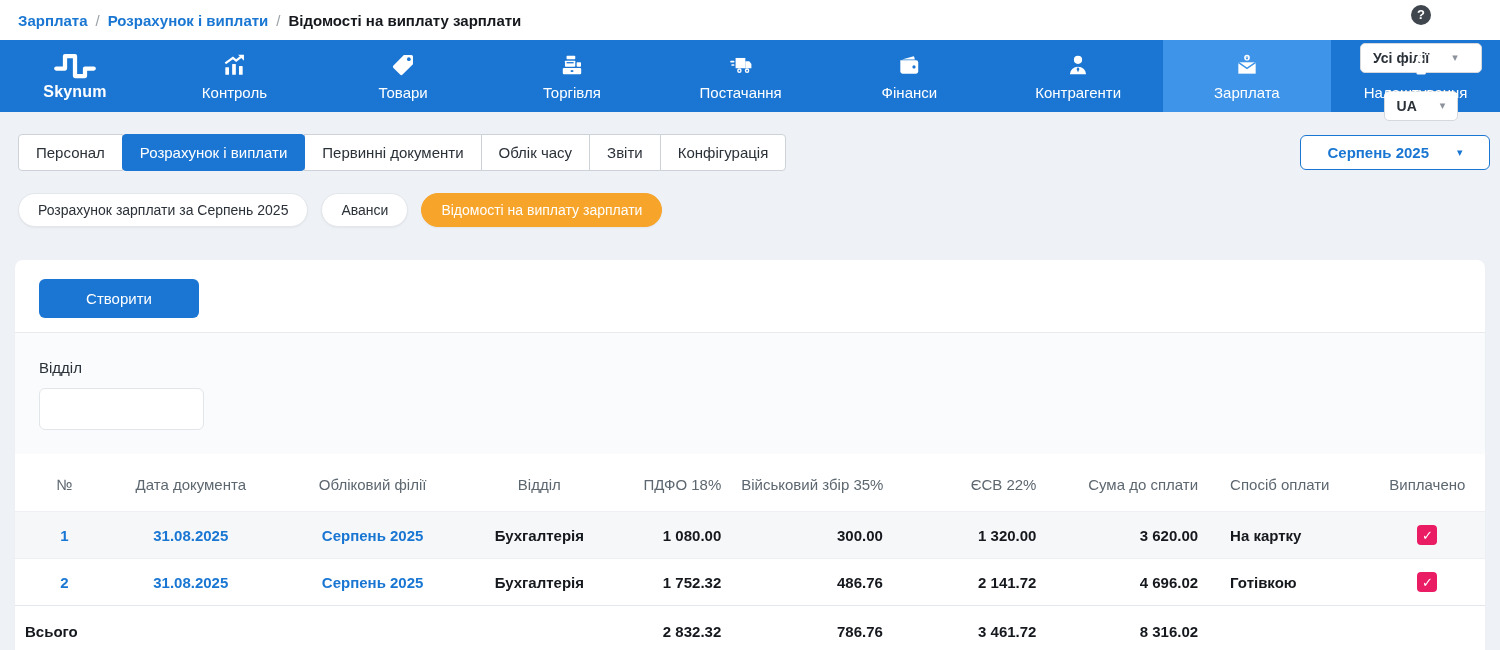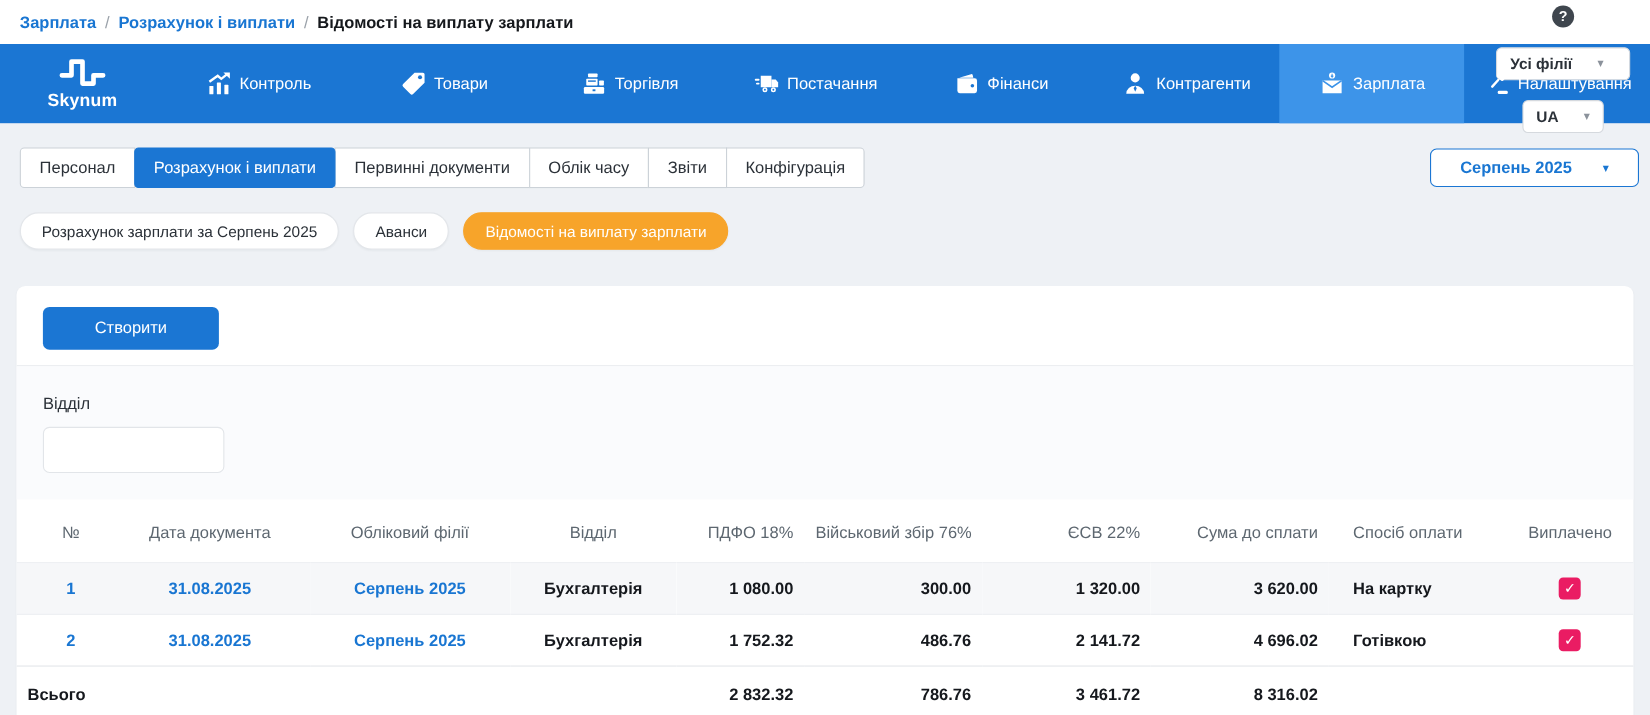--- a/index.html
+++ b/index.html
@@ -47,21 +47,21 @@
   }
   .brand-logo { position: relative; width: 46px; height: 30px; }
   .brand-flag {
     position: absolute; top: -5px; right: -14px; width: 22px; height: 13px;
     transform: rotate(-6deg); border-radius: 2px; overflow: hidden;
   }
   .brand-flag .f-b { height: 50%; background: #4a7fd4; }
   .brand-flag .f-y { height: 50%; background: #f7cf47; }
   .brand-name { color: #fff; font-size: 16px; font-weight: 800; letter-spacing: .2px; }
   .nav-item {
-    flex: 1; display: flex; flex-direction: row; align-items: center;
+    flex: 1; display: flex; flex-direction: column; align-items: center;
     justify-content: center; gap: 6px; color: #fff; font-size: 15px;
     cursor: pointer; white-space: nowrap;
   }
   .nav-item.active { background: #3d94e9; }
   .nav-icon { width: 26px; height: 26px; display: block; }
   .hole { fill: #1b76d3; }
   .nav-item.active .hole { fill: #3d94e9; }
 
   
   .tabs-row { display: flex; align-items: center; padding: 0 10px 0 18px; margin-top: 22px; }
@@ -310,21 +310,21 @@
       <col style="width:160px">
         <col style="width:114px">
     </colgroup>
     <thead>
       <tr>
         <th class="c-center lead">№</th>
         <th class="c-center">Дата документа</th>
         <th class="c-center">Обліковий філії</th>
         <th class="c-center">Відділ</th>
         <th class="c-right">ПДФО 18%</th>
-        <th class="c-right">Військовий збір 76%</th>
+        <th class="c-right">Військовий збір 35%</th>
         <th class="c-right">ЄСВ 22%</th>
         <th class="c-right">Сума до сплати</th>
         <th class="c-left" style="padding-left:22px">Спосіб оплати</th>
         <th class="c-center">Виплачено</th>
       </tr>
     </thead>
     <tbody>
       <tr class="stripe">
         <td class="c-center lead cell-link">1</td>
         <td class="c-center cell-link">31.08.2025</td>

